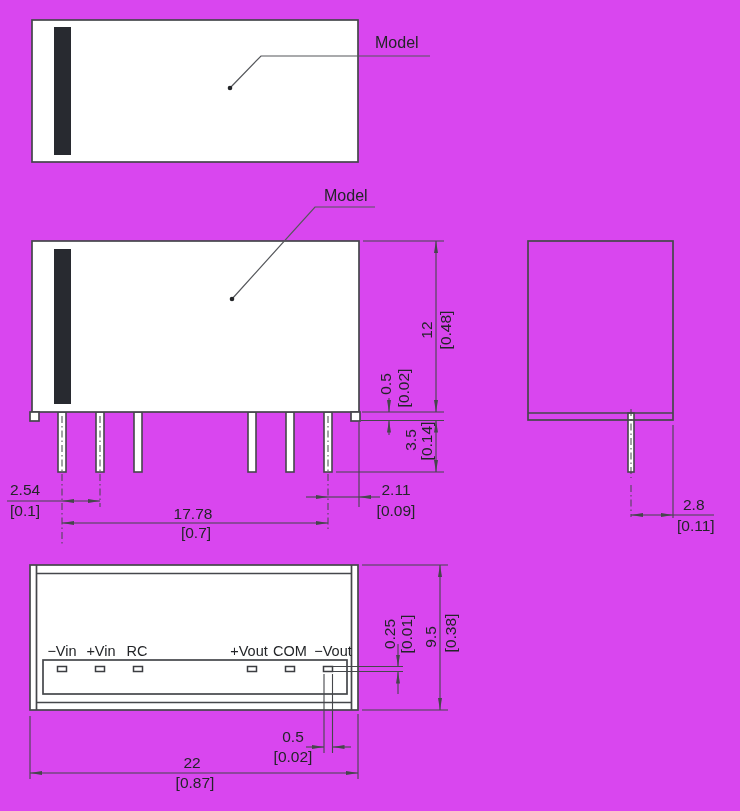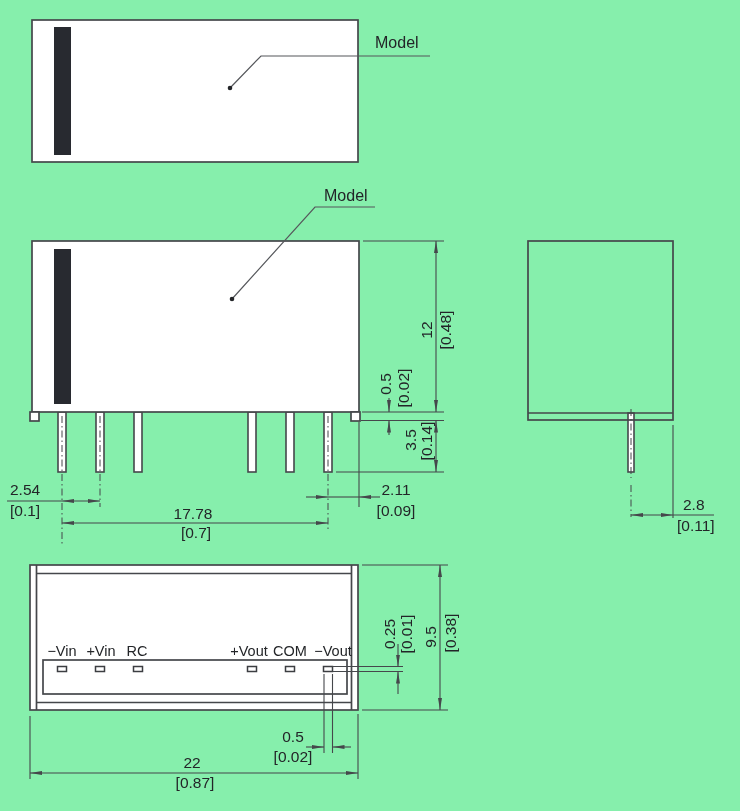--- a/index.html
+++ b/index.html
@@ -1,16 +1,16 @@
 <!DOCTYPE html>
 <html><head>
 <meta charset="utf-8">
 <style>
   html,body{margin:0;padding:0;background:#ffffff;}
-  #stage{width:740px;height:811px;background:#86efac;position:relative;overflow:hidden;}
+  #stage{width:740px;height:811px;background:#d946ef;position:relative;overflow:hidden;}
   svg{display:block;}
   svg text{font-family:"Liberation Sans","DejaVu Sans",sans-serif;fill:#232528;font-size:15.5px;}
   .model-text{font-size:16px;}
   .pin-label{font-size:14.5px;}
   .ol{fill:#ffffff;stroke:#45474b;stroke-width:1.7;}           
   .oln{fill:none;stroke:#45474b;stroke-width:1.7;}             
   .thin{fill:none;stroke:#45474b;stroke-width:1.1;}            
   .lead{fill:none;stroke:#55575b;stroke-width:1.2;}            
   .cl{fill:none;stroke:#45474b;stroke-width:1;stroke-dasharray:7 3 1.5 3;} 
   .pad{fill:#ffffff;stroke:#3c3e42;stroke-width:1.5;}

